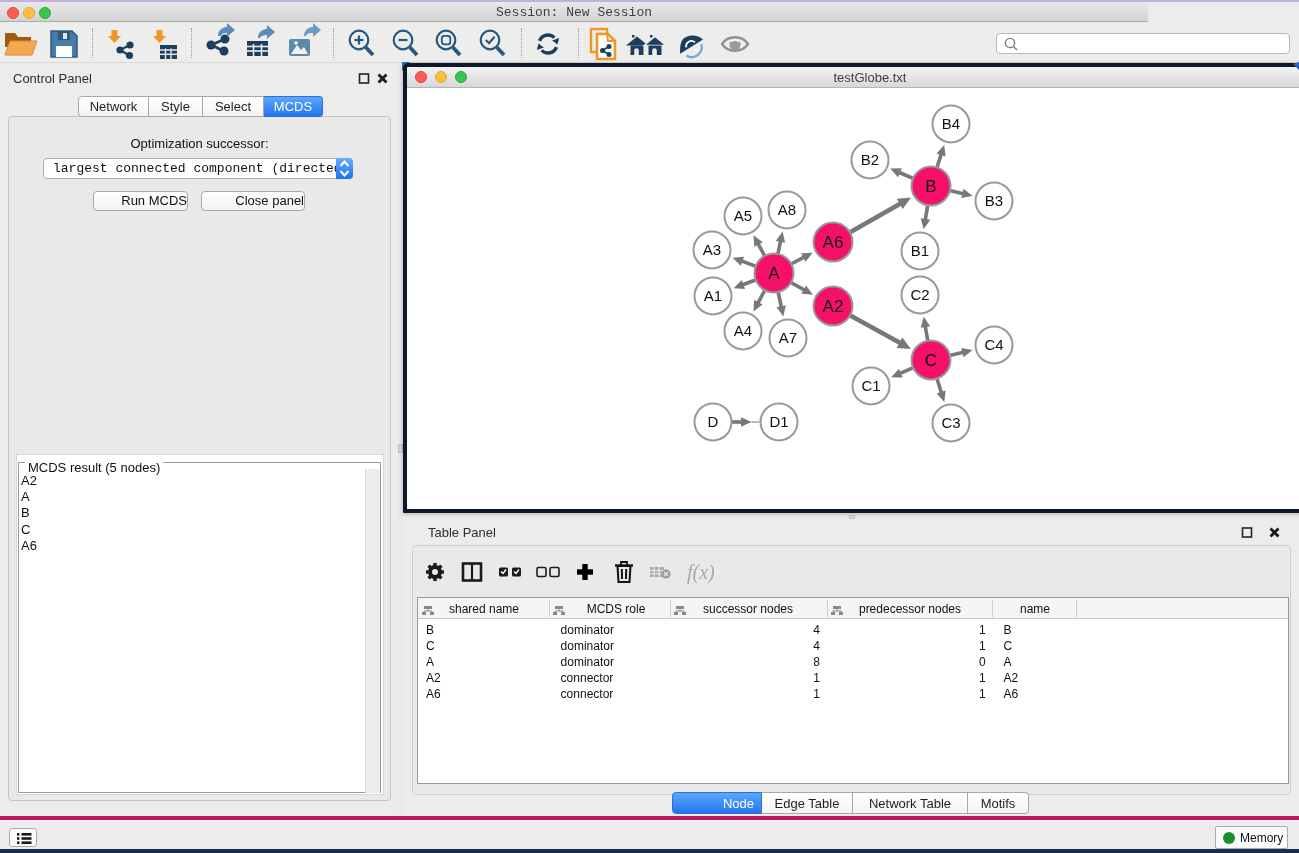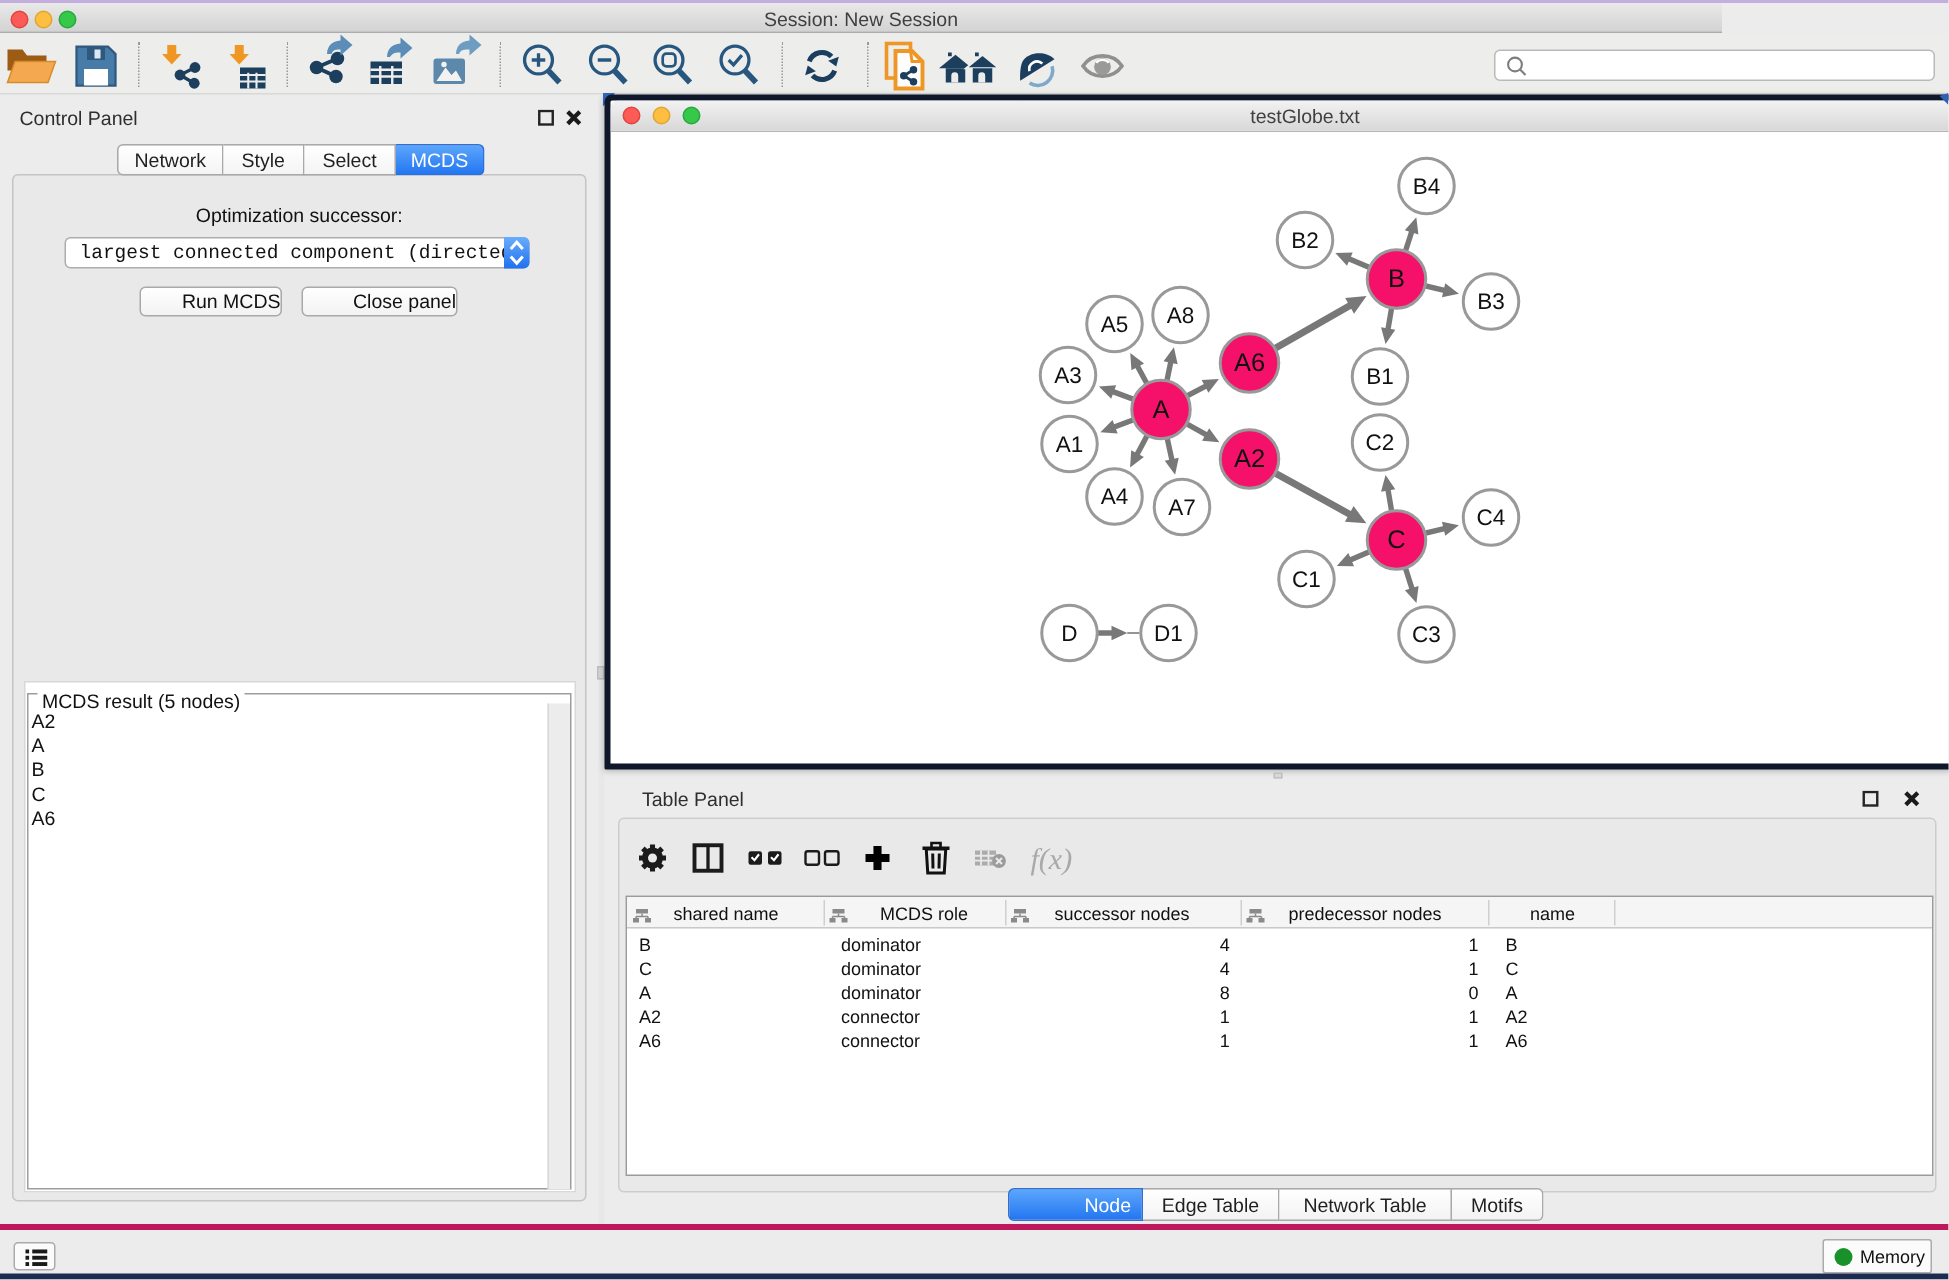--- a/index.html
+++ b/index.html
@@ -1,20 +1,20 @@
 <!DOCTYPE html>
 <html><head>
 <meta charset="utf-8">
 <style>
 * { margin:0; padding:0; box-sizing:border-box; }
 html,body { width:1299px; height:853px; overflow:hidden; }
 body { font-family:"Liberation Sans", sans-serif; background:#ECECEC; position:relative; }
 .abs { position:absolute; }
 .titlebar { left:0; top:2px; width:1148px; height:20px;
-  background:linear-gradient(#E9E9E9,#D3D3D3); border-bottom:1px solid #ACACAC; }
+  background:linear-gradient(#E9E9E9,#D3D3D3); border-bottom:1px solid #ACACAC;font-family:Liberation Mono, monospace; }
 .tl { position:absolute; top:5px; width:12px; height:12px; border-radius:50%; }
 .ttext { position:absolute; top:3px; width:100%; text-align:center; font-size:13px; color:#3F3F3F; }
 .toolbar { left:0; top:23px; width:1299px; height:40px; background:#EDEDEC; border-bottom:1px solid #D8D8D7; }
 .sep { position:absolute; top:5px; height:30px; width:0; border-left:1px dotted #9A9A9A; }
 .searchbox { position:absolute; left:996px; top:10px; width:294px; height:21px; background:#fff;
   border:1px solid #B9B9B9; border-radius:4px; }
 .lpanel-title { left:13px; top:71px; font-size:13px; color:#2E2E2E; }
 .ptab { position:absolute; top:96px; height:21px; line-height:20px; text-align:center;
   font-size:13px; color:#1F1F1F; background:linear-gradient(#FFFFFF,#F4F4F4); border:1px solid #A9A9A9; }
 .ptab.sel { background:linear-gradient(#5CA6FC,#2376F1); color:#fff; border-color:#2E6FD8; }

